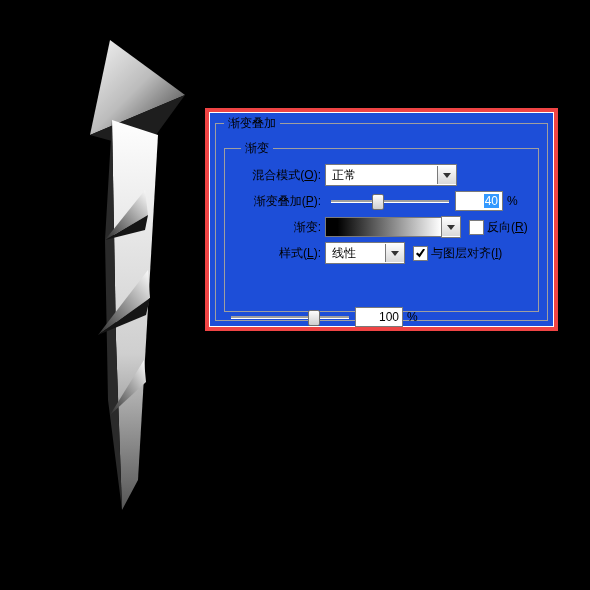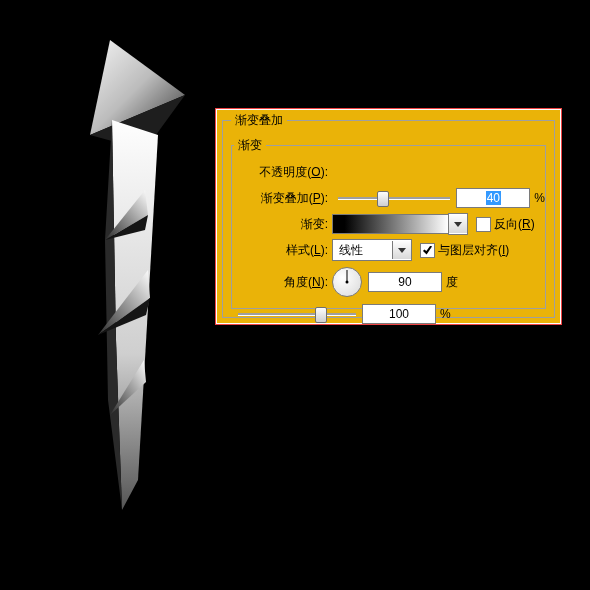--- a/index.html
+++ b/index.html
@@ -1,33 +1,33 @@
 <!DOCTYPE html>
 <html><head>
 <meta charset="utf-8">
 <style>
   html,body{margin:0;padding:0;width:590px;height:590px;background:#000;font-family:"Microsoft YaHei","SimSun",Arial,sans-serif;font-size:12px;color:#000;overflow:hidden}
   .canvas{position:absolute;inset:0;background:#000}
   .shape-svg{position:absolute;left:50px;top:40px;width:180px;height:470px}
-  .panel{position:absolute;left:215px;top:108px;width:345px;height:215px;background:#eab308;border:1px solid #ef4444;box-shadow:0 0 0 1px #fff inset}
+  .panel{position:absolute;left:205px;top:108px;width:345px;height:215px;background:#1d4ed8;border:4px solid #ef4444;box-shadow:0 0 0 1px #fff inset}
   fieldset.outer{position:absolute;left:6px;top:3px;right:6px;bottom:6px;border:1px solid #9f9f9f;margin:0;padding:0}
   fieldset.outer>legend{font-size:12px;padding:0 4px;margin-left:8px;color:#000}
   fieldset.inner{position:absolute;left:8px;top:8px;right:8px;bottom:8px;border:1px solid #9f9f9f;margin:0;padding:0}
-  fieldset.inner>legend{font-size:12px;padding:0 4px;margin-left:2px;color:#000}
+  fieldset.inner>legend{font-size:12px;padding:0 4px;margin-left:16px;color:#000}
   .row{position:absolute;left:0;right:0;display:flex;align-items:center;height:24px}
   .lbl{width:96px;text-align:right;padding-right:4px;white-space:nowrap}
   .u{ text-decoration:underline }
   .select{display:flex;align-items:center;height:20px;background:#fff;border:1px solid #7a7a7a;min-width:0}
   .select .txt{flex:1;padding:0 6px;white-space:nowrap;overflow:hidden}
   .select .btn{width:18px;height:18px;border-left:1px solid #7a7a7a;background:linear-gradient(#fdfdfd,#d9d9d9);display:flex;align-items:center;justify-content:center}
   .tri{width:0;height:0;border-left:4px solid transparent;border-right:4px solid transparent;border-top:5px solid #333}
   .slider{position:relative;height:20px;flex:1;margin:0 6px}
   .track{position:absolute;left:0;right:0;top:9px;height:2px;background:#9f9f9f;border-bottom:1px solid #fff}
   .thumb{position:absolute;top:3px;width:10px;height:14px;background:linear-gradient(#fdfdfd,#cfcfcf);border:1px solid #6f6f6f;border-radius:2px;transform:translateX(-50%)}
-  .numbox{width:40px;height:18px;background:#fff;border:1px solid #7a7a7a;text-align:center;padding:0 16px;line-height:18px}
+  .numbox{width:40px;height:18px;background:#fff;border:1px solid #7a7a7a;text-align:right;padding:0 3px;line-height:18px}
   .sel{background:#3399ff;color:#fff;padding:0 1px}
   .unit{padding-left:4px}
   .grad-swatch{height:18px;border:1px solid #7a7a7a;background:linear-gradient(90deg,#000 0%,#000 10%,#fff 100%);flex:1}
   .grad-wrap{display:flex;align-items:center}
   .checkbox{width:13px;height:13px;background:#fff;border:1px solid #7a7a7a;display:inline-flex;align-items:center;justify-content:center;margin-right:3px;vertical-align:middle}
   .checkbox.checked::after{content:"";width:9px;height:9px;background:#000;clip-path:polygon(14% 44%,0 60%,40% 100%,100% 12%,82% 0,38% 62%)}
   .chk-label{white-space:nowrap}
   .angle-dial{width:28px;height:28px;border:1px solid #7a7a7a;border-radius:50%;background:radial-gradient(circle at 35% 35%,#fff,#d9d9d9);position:relative;margin-right:6px}
   .angle-dial .needle{position:absolute;left:50%;top:50%;width:1px;height:12px;background:#000;transform-origin:top center;transform:translate(-50%,0) rotate(180deg)}
   .angle-dial .dot{position:absolute;left:50%;top:50%;width:3px;height:3px;background:#000;border-radius:50%;transform:translate(-50%,-50%)}
@@ -65,21 +65,27 @@
 </svg>
 
 <div class="panel">
   <fieldset class="outer">
     <legend>渐变叠加</legend>
     <fieldset class="inner">
       <legend>渐变</legend>
 
       <div class="row" style="top:6px">
         <div class="lbl">
-          <span>不透明度</span>(<span class="u">O</span>):
+          <span>混合模式</span>(<span class="u">O</span>):
+        </div>
+        <div class="select" style="width:130px">
+          <div class="txt">正常</div>
+          <div class="btn">
+                <div class="tri"></div>
+              </div>
         </div>
       </div>
 
       <div class="row" style="top:32px">
         <div class="lbl">
           <span>渐变叠加</span>(<span class="u">P</span>):
         </div>
         <div class="slider" style="max-width:118px">
           <div class="track"></div>
           <div class="thumb" style="left:40%"></div>
@@ -115,31 +121,20 @@
                 </div>
           </div>
         </div>
         <div style="width:8px"></div>
         <span class="checkbox"></span>
         <span class="chk-label">
           <span>反向</span>(<span class="u">R</span>)
         </span>
       </div>
 
-      <div class="row" style="top:112px;height:32px">
-        <div class="lbl">
-          <span>角度</span>(<span class="u">N</span>):
-        </div>
-        <div class="angle-dial">
-          <div class="needle"></div>
-          <div class="dot"></div>
-        </div>
-        <div class="numbox">90</div>
-        <div class="unit">度</div>
-      </div>
 
       <div class="row" style="top:148px">
         <div class="slider" style="max-width:118px">
           <div class="track"></div>
           <div class="thumb" style="left:70%"></div>
         </div>
         <div class="numbox">100</div>
         <div class="unit">%</div>
       </div>
 

